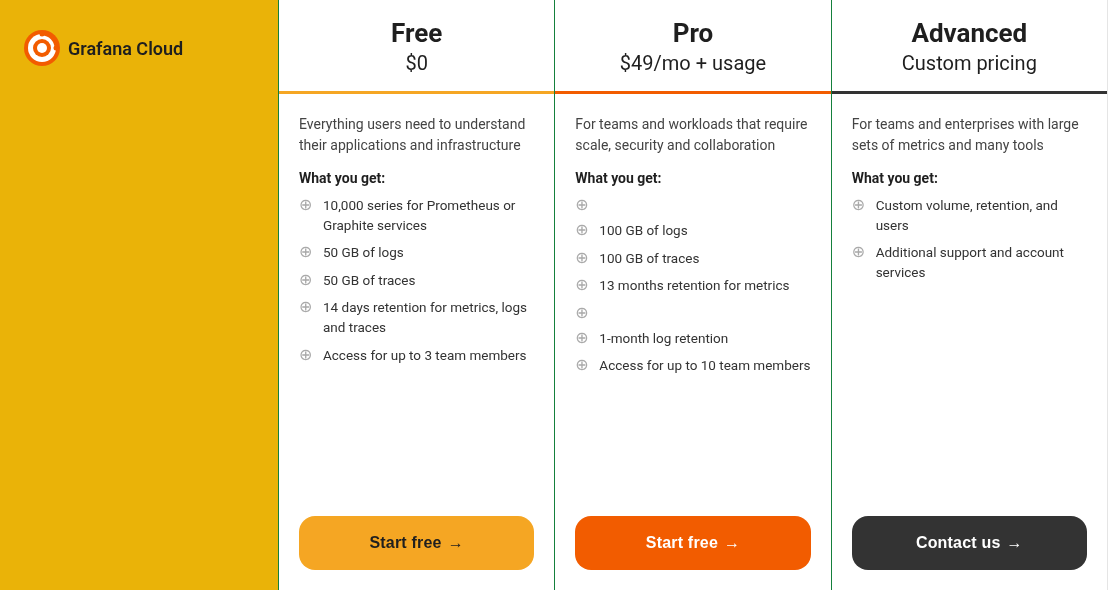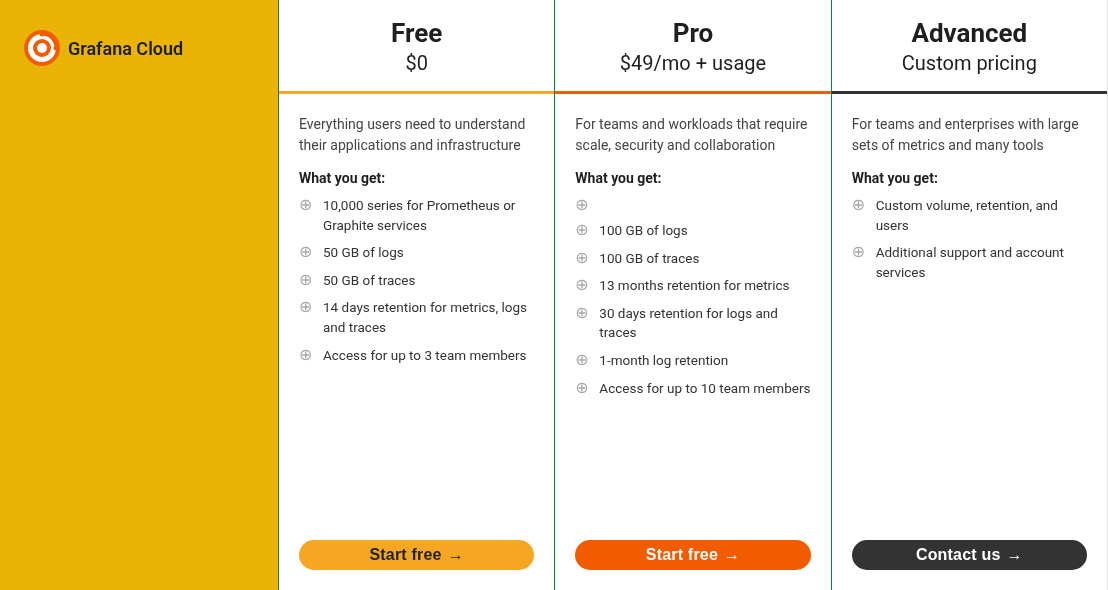--- a/index.html
+++ b/index.html
@@ -118,21 +118,21 @@
       color: #aaa;
       font-size: 16px;
       line-height: 1;
     }
     .plan-footer {
       padding: 16px 20px 20px;
     }
     .btn {
       display: block;
       width: 100%;
-      padding: 6px 20px;
+      padding: 18px 20px;
       border: none;
       border-radius: 16px;
       font-size: 16px;
       font-weight: 600;
       cursor: pointer;
       letter-spacing: 0.2px;
     }
     .btn-free {
       background: #f5a623;
       color: #1f1f1f;
@@ -229,21 +229,20 @@
           <li>
               <span class="feature-icon">⊕</span>
               <span>100 GB of traces</span>
             </li>
           <li>
               <span class="feature-icon">⊕</span>
               <span>13 months retention for metrics</span>
             </li>
           <li>
               <span class="feature-icon">⊕</span>
-              <span>30 days retention for logs and traces</span>
             </li>
           <li>
               <span class="feature-icon">⊕</span>
               <span>1-month log retention</span>
             </li>
           <li>
               <span class="feature-icon">⊕</span>
               <span>Access for up to 10 team members</span>
             </li>
         </ul>

